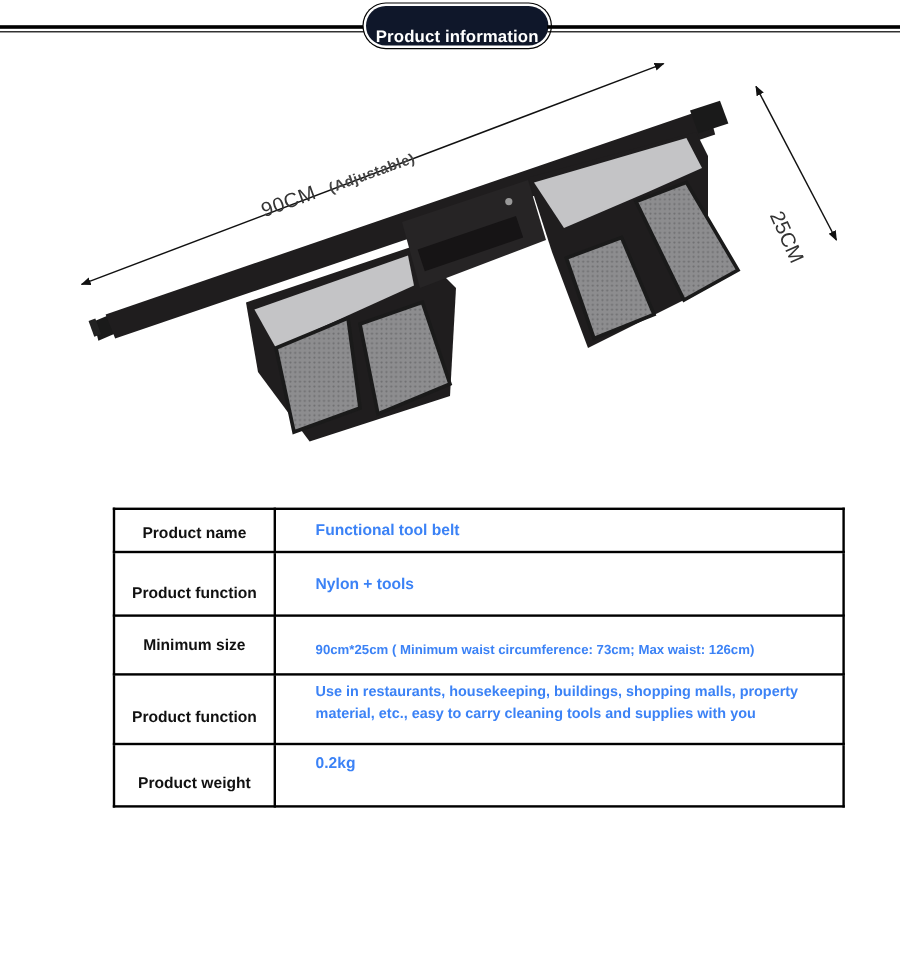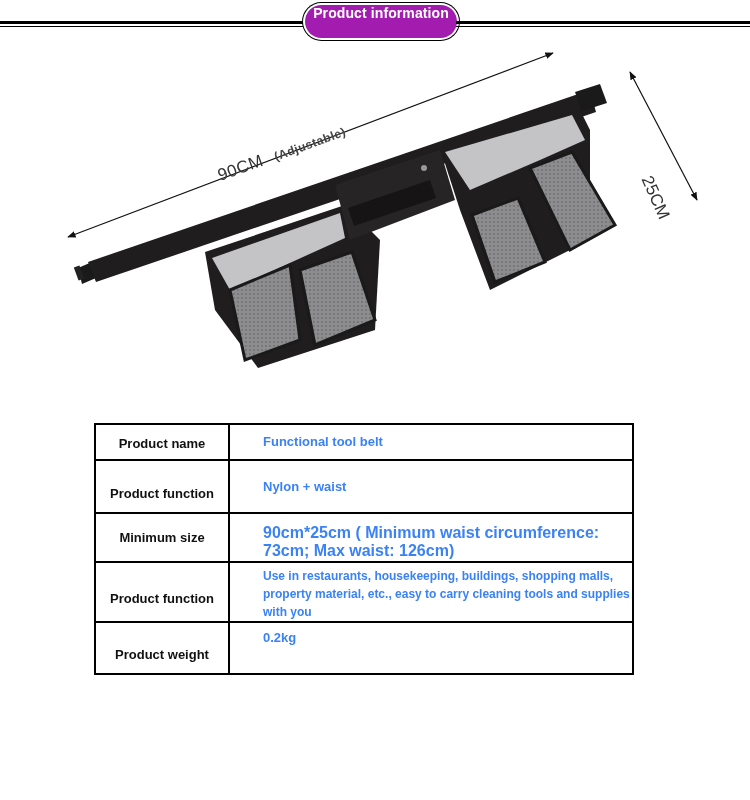--- a/index.html
+++ b/index.html
@@ -5,48 +5,48 @@
   html, body { margin:0; padding:0; background:#fff; }
   body { width:750px; height:800px; position:relative; overflow:hidden;
          font-family:"Liberation Sans", "DejaVu Sans", sans-serif; }
 
   
   .header { position:absolute; left:0; top:0; width:750px; height:42px; }
   .rule { position:absolute; top:21px; height:4px; border-top:3px solid #000; border-bottom:1px solid #000; height:2px; }
   .rule.left { left:0; width:306px; }
   .rule.right { left:456px; width:294px; }
   .title-pill { position:absolute; left:305px; top:5px; width:152px; height:33px;
-                background:#a21caf; border-radius:17px; color:#fff;
-                display:flex; align-items:flex-start; justify-content:center;
+                background:#0f172a; border-radius:17px; color:#fff;
+                display:flex; align-items:flex-end; justify-content:center;
                 font-weight:bold; font-size:14px; box-sizing:border-box;
                 box-shadow: 0 0 0 2px #fff, 0 0 0 3px #000; }
   .title-pill span { letter-spacing:0.1px; }
 
   
   .product-image { position:absolute; left:0; top:45px; width:750px; height:340px; }
   .dim-label { position:absolute; color:#333; font-size:17px; white-space:nowrap; }
   .dim-label.width { left:215px; top:122px; transform:rotate(-20deg); transform-origin:left top; letter-spacing:0.5px; }
   .dim-label.width .adj { font-size:12px; font-weight:bold; margin-left:12px; color:#444; }
   .dim-label.height { left:655px; top:128px; transform:rotate(66deg); transform-origin:left top; font-size:17px; }
 
   
-  .spec-table { position:absolute; left:94px; top:423px; width:540px; border-collapse:collapse; }
+  .spec-table { position:absolute; left:94px; top:423px; width:610px; border-collapse:collapse; }
   .spec-table td { border:2px solid #000; padding:0; vertical-align:middle; }
   .spec-table td.label { width:132px; text-align:center; font-weight:bold; font-size:13px; color:#111; }
   .spec-table td.value { padding-left:33px; font-size:13px; font-weight:bold; color:#3b82f6; line-height:18px; }
   .spec-table td.label.reminder { color:#d40000; }
   .r1 td { height:32px; }
   .r2 td { height:37px; }
   .r3 td { height:39px; }
   .r4 td { height:44px; }
   .r5 td { height:38px; }
   .r6 td { height:107px; }
   .r1 td.label { padding-top:2px; }
   .r2 td.label { padding-top:14px; }
-  .r3 td.value { font-size:16px; padding-top:8px; }
+  .r3 td.value { font-size:11px; padding-top:8px; }
   .r4 td.label { padding-top:12px; }
   .r4 td.value { font-size:12px; vertical-align:top; padding-top:4px; }
   .r5 td.label { padding-top:12px;margin-left:28px; }
   .r5 td.value { vertical-align:top; padding-top:6px; }
   .r6 td.value { font-size:14px; line-height:21px; padding-top:10px; }
   .r6 td.label { padding-top:8px; }
 </style>
 </head>
 <body>
 
@@ -104,21 +104,21 @@
 </div>
 
 <table class="spec-table">
   <tbody>
       <tr class="r1">
     <td class="label">Product name</td>
     <td class="value">Functional tool belt</td>
   </tr>
   <tr class="r2">
     <td class="label">Product function</td>
-    <td class="value">Nylon + waist</td>
+    <td class="value">Nylon + tools</td>
   </tr>
   <tr class="r3">
     <td class="label">Minimum size</td>
     <td class="value">90cm*25cm ( Minimum waist circumference: 73cm; Max waist: 126cm)</td>
   </tr>
   <tr class="r4">
     <td class="label">Product function</td>
     <td class="value">Use in restaurants, housekeeping, buildings, shopping malls, property material, etc., easy to carry cleaning tools and supplies with you</td>
   </tr>
   <tr class="r5">

